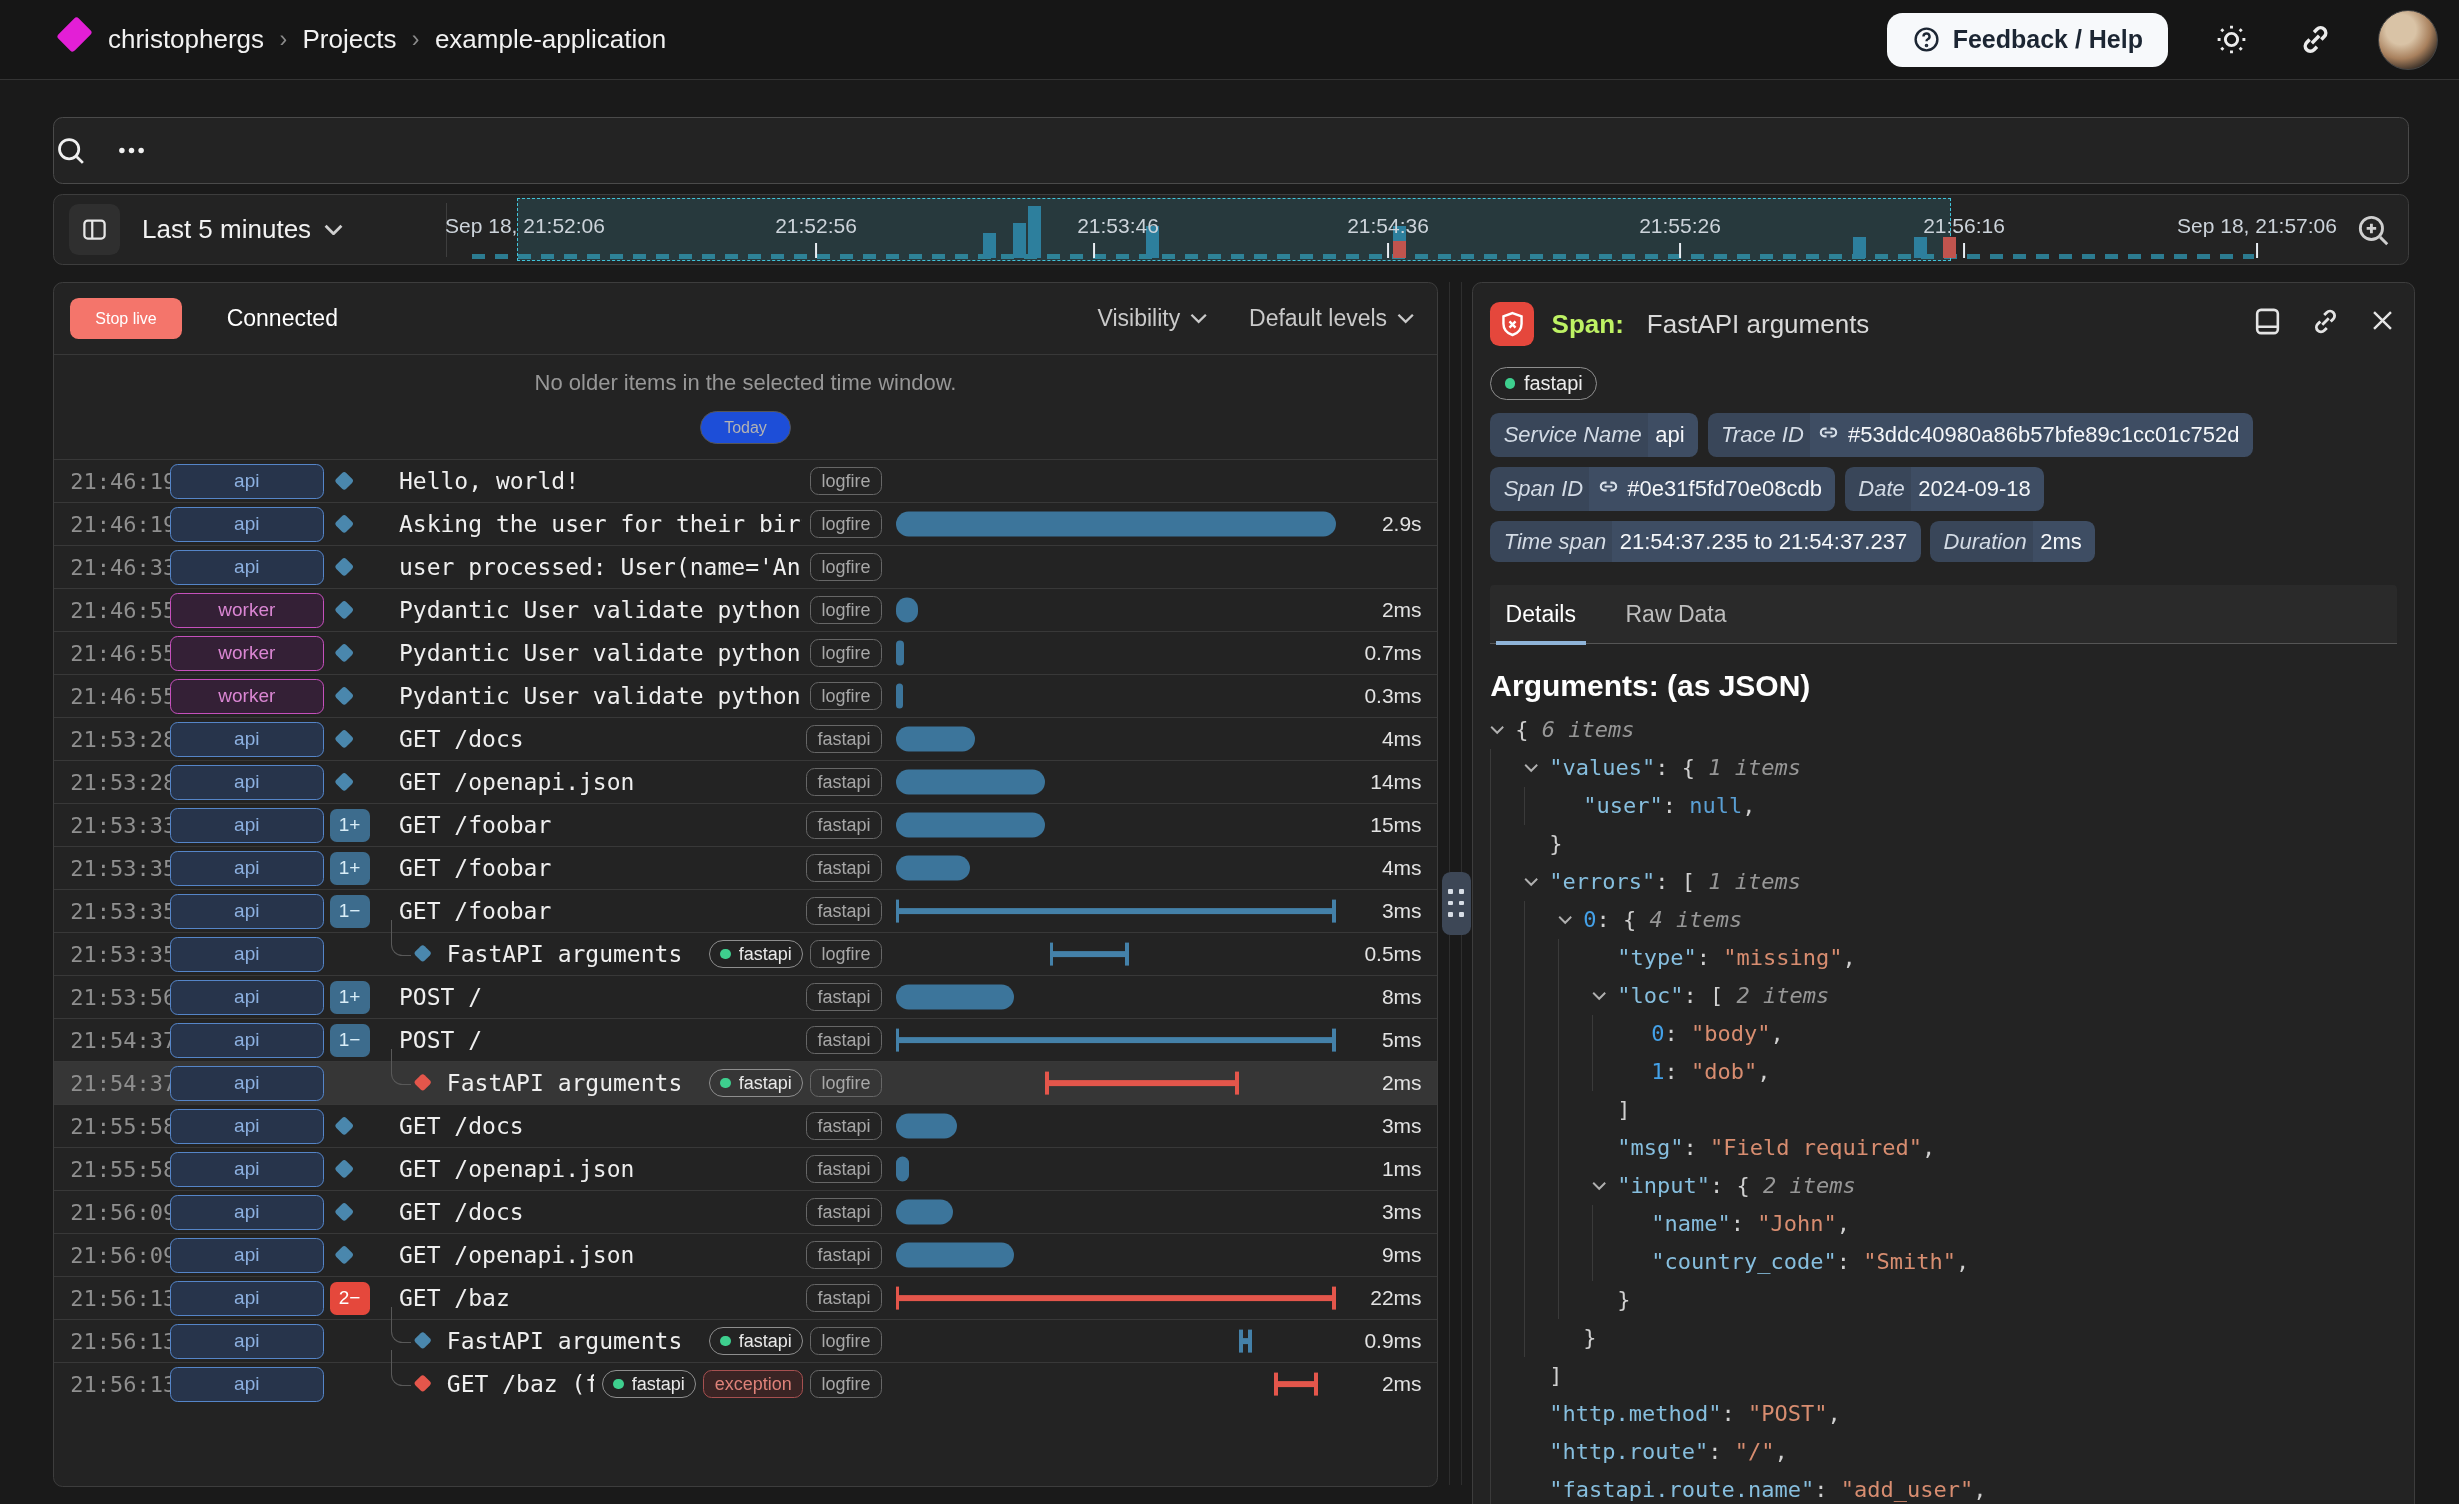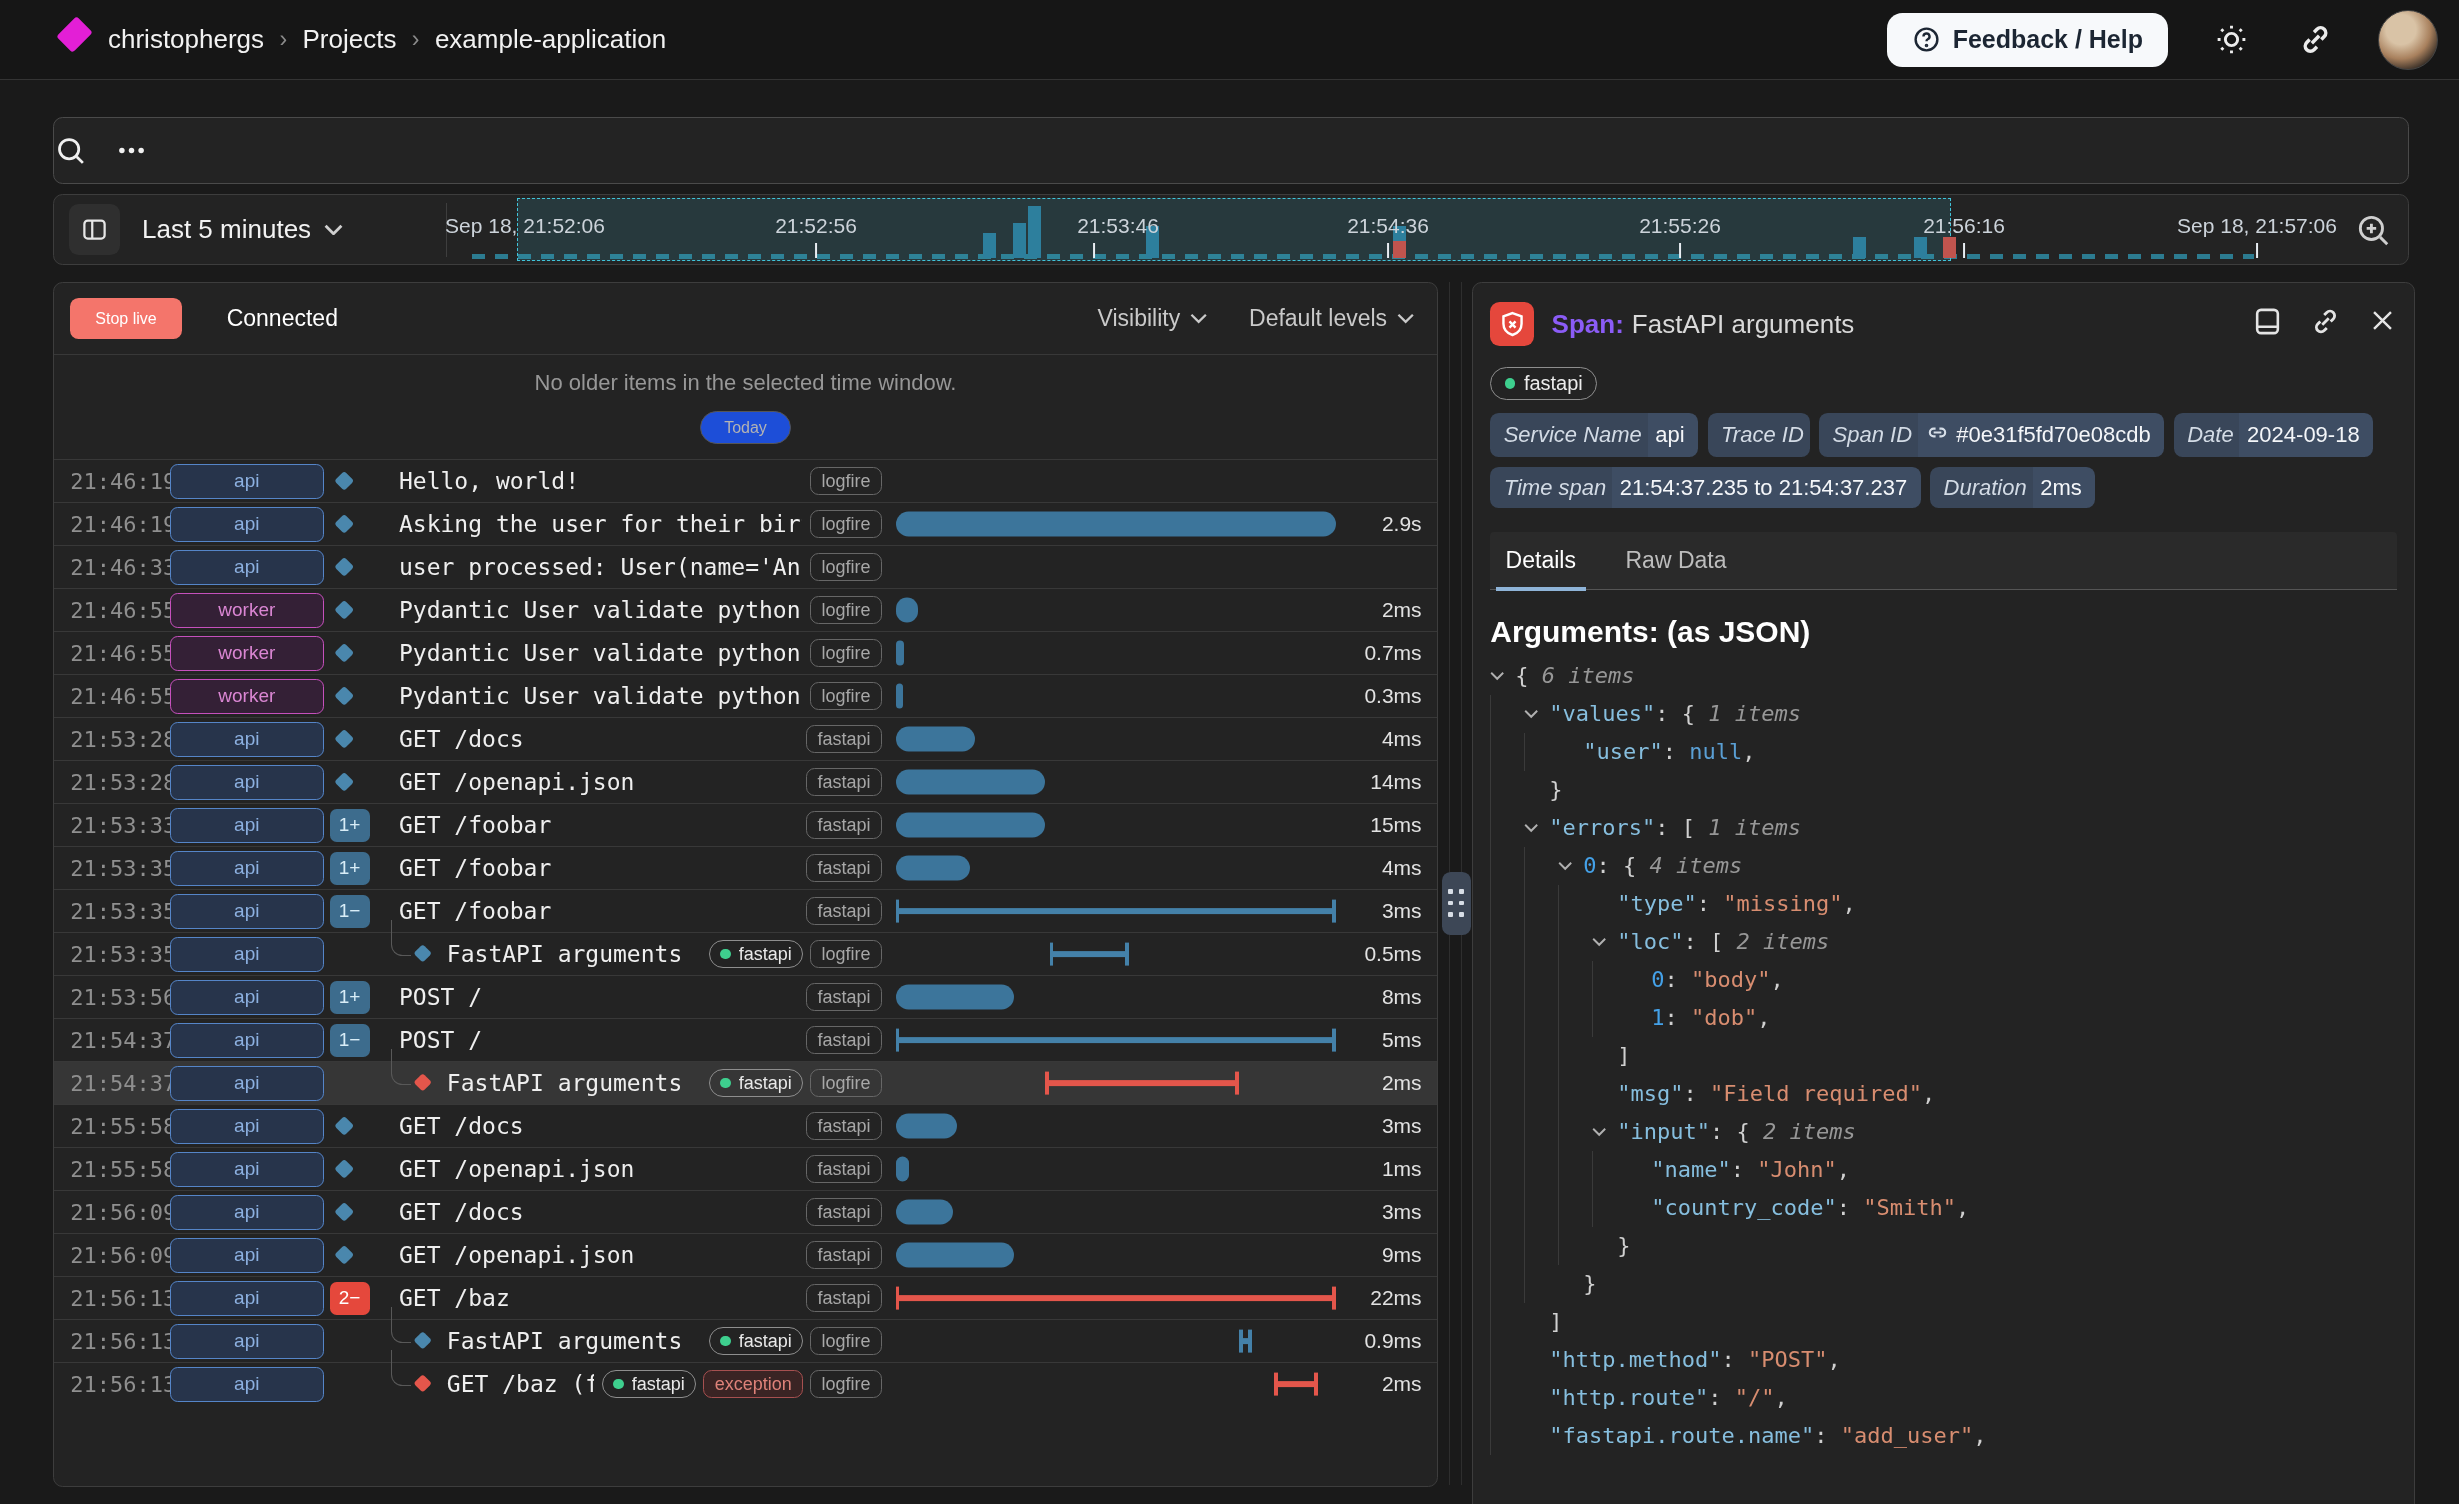--- a/index.html
+++ b/index.html
@@ -90,21 +90,21 @@
   .gutterlines{position:absolute;top:282px;height:1203px;width:1px;background:#2e2e2e;}
   .grip{position:absolute;left:1442px;top:872px;width:29px;height:63px;background:#3d4756;border-radius:8.6px;
         display:grid;grid-template-columns:repeat(2,5.8px);grid-template-rows:repeat(3,5.8px);gap:5.8px;place-content:center;z-index:5;}
   .grip i{background:#d8dee6;width:4.8px;height:4.8px;border-radius:1px;}
 
   
   .detail{position:absolute;left:1472px;top:282px;width:941px;height:1239px;background:#232323;border:1px solid #3d3d3d;border-radius:9.6px 9.6px 0 0;overflow:hidden;}
   .dhead{position:relative;display:flex;align-items:center;padding:19px 17.3px 7.7px 17.3px;}
   .shield{width:44px;height:44px;background:#e5473c;border-radius:9.6px;display:flex;align-items:center;justify-content:center;flex:none;}
   .dtitle{margin-left:17.3px;font-size:26px;color:#d9d9d9;white-space:nowrap;}
-  .dtitle b{color:#8b5cf6;margin-right:8px;}
+  .dtitle b{color:#bef264;margin-right:23px;}
   .dheadicons{position:absolute;right:17.3px;top:23px;display:flex;gap:27px;color:#e4e4e4;}
   .pillrow{padding:13.4px 17.3px 3.8px;}
   .dot-pill{display:inline-flex;align-items:center;gap:8.6px;border:1.9px solid #8e8e8e;border-radius:960px;padding:3.8px 13.4px;font-size:20px;color:#ececec;}
   .dot-pill i{width:10.6px;height:10.6px;border-radius:50%;background:#3ecf8e;}
   .chips{display:flex;flex-wrap:wrap;gap:9.6px;padding:9.6px 17.3px 5.8px;max-width:920px;}
   .chip{display:inline-flex;align-items:stretch;border-radius:8.6px;overflow:hidden;font-size:22px;white-space:nowrap;}
   .chip .cl{background:#394659;color:#d3dbe5;font-style:italic;padding:7.7px 5.8px 7.7px 13.4px;display:flex;align-items:center;}
   .chip .cv{background:#3e4d63;color:#f4f6f9;padding:7.7px 13.4px 7.7px 7.7px;display:flex;align-items:center;gap:7.7px;}
   .chip .cv svg{flex:none;}
   .dtabs{margin:17.3px 17.3px 0;background:#2a2a2a;border-bottom:1.9px solid #555;display:flex;gap:42px;padding:0 11.5px;border-radius:3.8px 3.8px 0 0;}
@@ -682,20 +682,25 @@
           <span>fastapi</span>
         </span>
     </div>
     <div class="chips" id="chips">
         <span class="chip">
           <span class="cl">Service Name</span>
           <span class="cv">api</span>
         </span>
         <span class="chip">
           <span class="cl">Trace ID</span>
+          <span class="cv"><span><svg width="23" height="23" viewBox="0 0 24 24" fill="none" stroke="#d6dee8" stroke-width="2.2">
+                <path d="M8 12h8"></path>
+                <path d="M10 8H8a4 4 0 0 0 0 8h2"></path>
+                <path d="M14 8h2a4 4 0 0 1 0 8h-2"></path>
+              </svg></span>#53ddc40980a86b57bfe89c1cc01c752d</span>
         </span>
         <span class="chip">
           <span class="cl">Span ID</span>
           <span class="cv"><span><svg width="23" height="23" viewBox="0 0 24 24" fill="none" stroke="#d6dee8" stroke-width="2.2">
                 <path d="M8 12h8"></path>
                 <path d="M10 8H8a4 4 0 0 0 0 8h2"></path>
                 <path d="M14 8h2a4 4 0 0 1 0 8h-2"></path>
               </svg></span>#0e31f5fd70e08cdb</span>
         </span>
         <span class="chip">

